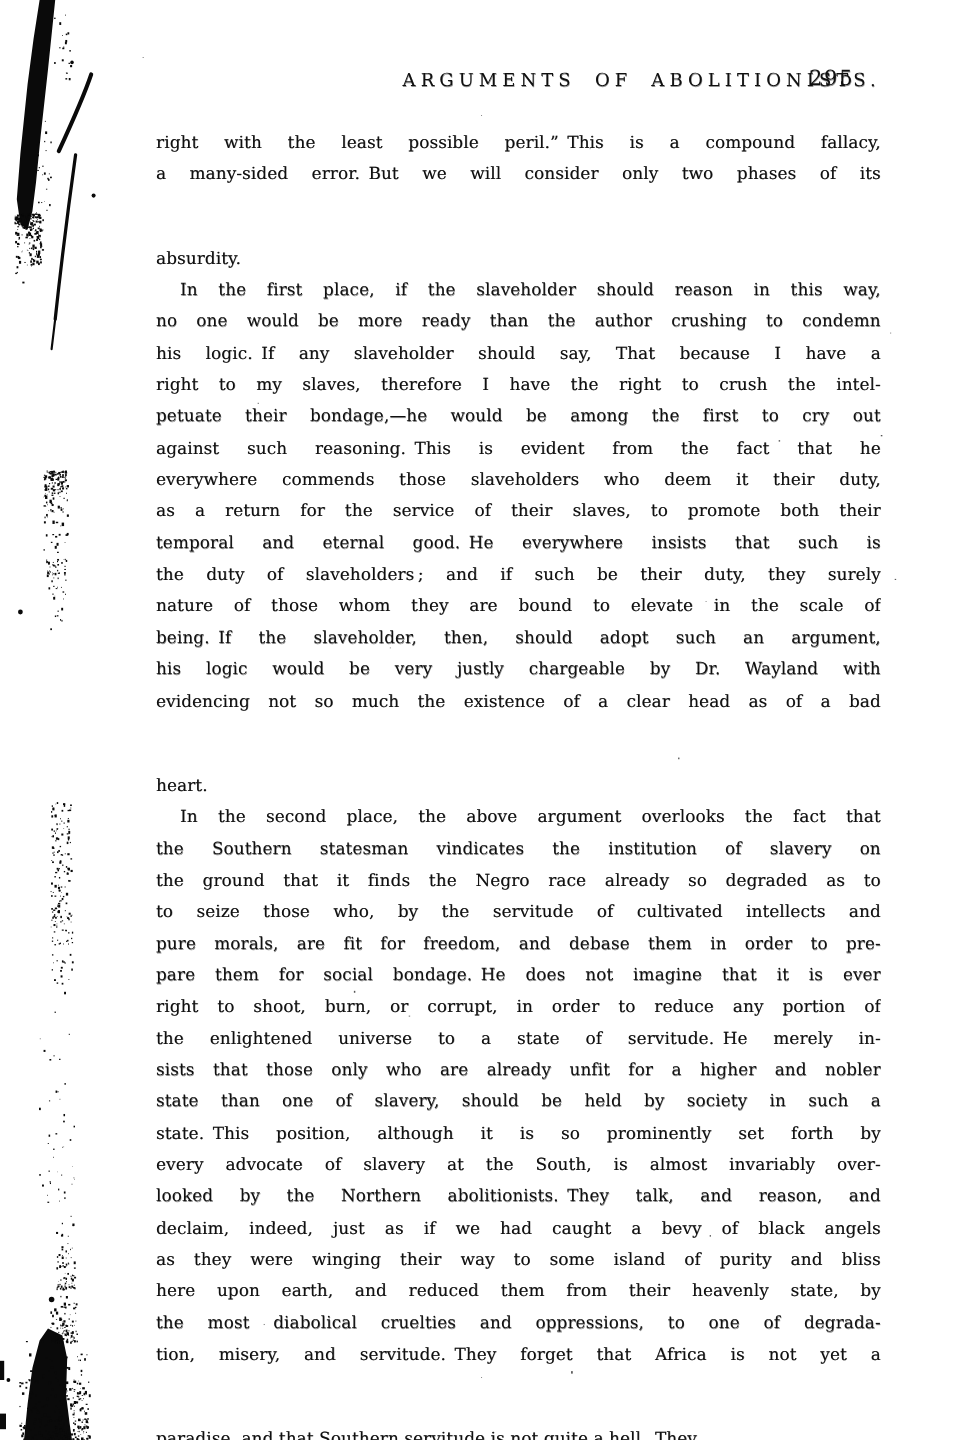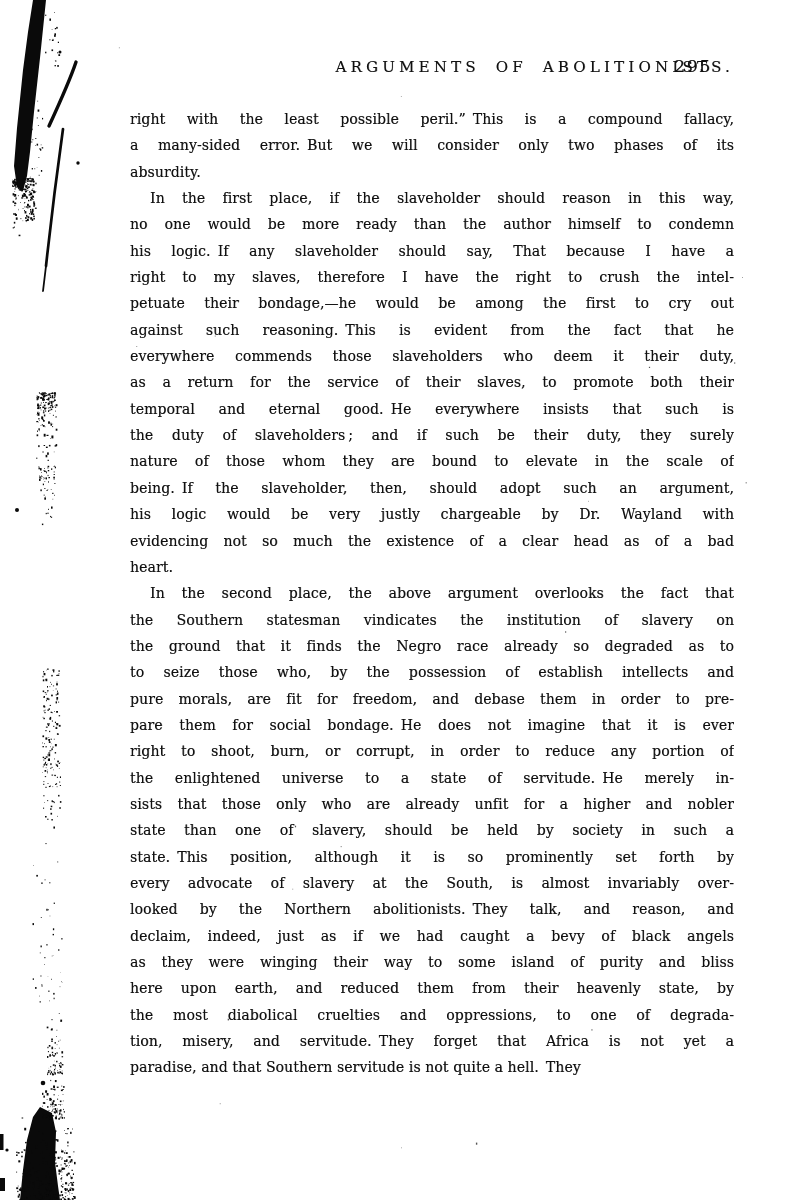--- a/index.html
+++ b/index.html
@@ -31,21 +31,21 @@
   .text-block{
     position:absolute;left:130px;top:106px;width:604px;
     text-shadow:0.35px 0.25px 0 rgba(16,16,16,0.5);
   }
   .line{
     height:26.35px;line-height:26.35px;font-size:14px;
     text-align:justify;text-align-last:justify;
     overflow:hidden;letter-spacing:0.1px;
   }
   .line.indent{padding-left:20px;}
-  .line.last{text-align-last:left;}
+  .line.last{text-align-last:left;margin-top:44px;}
   .line i{font-style:italic;}
 </style>
 </head>
 <body style="--paper: #ffffff; --ink: #101010;">
 
 <div class="page">
 
   <svg class="artifacts" viewBox="0 0 807 1200" xmlns="http://www.w3.org/2000/svg">
     <g fill="#0a0a0a" stroke="none">
       <polygon points="33,0 46,0 40,58 34,112 30,152 27,176 23,191 17,187 14,166 17,128 23,70 28,32"></polygon>
@@ -1241,38 +1241,38 @@
   <div class="page-header">
     <span class="running-title">ARGUMENTS OF ABOLITIONISTS.</span>
     <span class="page-number">295</span>
   </div>
 
   <div class="text-block">
       <div class="line"><span>right with the least possible peril.” This is a compound fallacy,</span></div>
       <div class="line"><span>a many-sided error. But we will consider only two phases of its</span></div>
       <div class="line last"><span>absurdity.</span></div>
       <div class="line indent"><span>In the first place, if the slaveholder should reason in this way,</span></div>
-      <div class="line"><span>no one would be more ready than the author himself to condemn</span></div>
+      <div class="line"><span>no one would be more ready than the author crushing to condemn</span></div>
       <div class="line"><span>his logic. If any slaveholder should say, That because I have a</span></div>
       <div class="line"><span>right to my slaves, therefore I have the right to crush the intel-</span></div>
       <div class="line"><span>petuate their bondage,—he would be among the first to cry out</span></div>
       <div class="line"><span>against such reasoning. This is evident from the fact that he</span></div>
       <div class="line"><span>everywhere commends those slaveholders who deem it their duty,</span></div>
       <div class="line"><span>as a return for the service of their slaves, to promote both their</span></div>
       <div class="line"><span>temporal and eternal good. He everywhere insists that such is</span></div>
       <div class="line"><span>the duty of slaveholders ; and if such be their duty, they surely</span></div>
       <div class="line"><span>nature of those whom they are bound to elevate in the scale of</span></div>
       <div class="line"><span>being. If the slaveholder, then, should adopt such an argument,</span></div>
       <div class="line"><span>his logic would be very justly chargeable by Dr. Wayland with</span></div>
       <div class="line"><span>evidencing not so much the existence of a clear head as of a bad</span></div>
       <div class="line last"><span>heart.</span></div>
       <div class="line indent"><span>In the second place, the above argument overlooks the fact that</span></div>
       <div class="line"><span>the Southern statesman vindicates the institution of slavery on</span></div>
       <div class="line"><span>the ground that it finds the Negro race already so degraded as to</span></div>
-      <div class="line"><span>to seize those who, by the possession of establish intellects and</span></div>
+      <div class="line"><span>to seize those who, by the servitude of cultivated intellects and</span></div>
       <div class="line"><span>pure morals, are fit for freedom, and debase them in order to pre-</span></div>
       <div class="line"><span>pare them for social bondage. He does not imagine that it is ever</span></div>
       <div class="line"><span>right to shoot, burn, or corrupt, in order to reduce any portion of</span></div>
       <div class="line"><span>the enlightened universe to a state of servitude. He merely in-</span></div>
       <div class="line"><span>sists that those only who are already unfit for a higher and nobler</span></div>
       <div class="line"><span>state than one of slavery, should be held by society in such a</span></div>
       <div class="line"><span>state. This position, although it is so prominently set forth by</span></div>
       <div class="line"><span>every advocate of slavery at the South, is almost invariably over-</span></div>
       <div class="line"><span>looked by the Northern abolitionists. They talk, and reason, and</span></div>
       <div class="line"><span>declaim, indeed, just as if we had caught a bevy of black angels</span></div>

